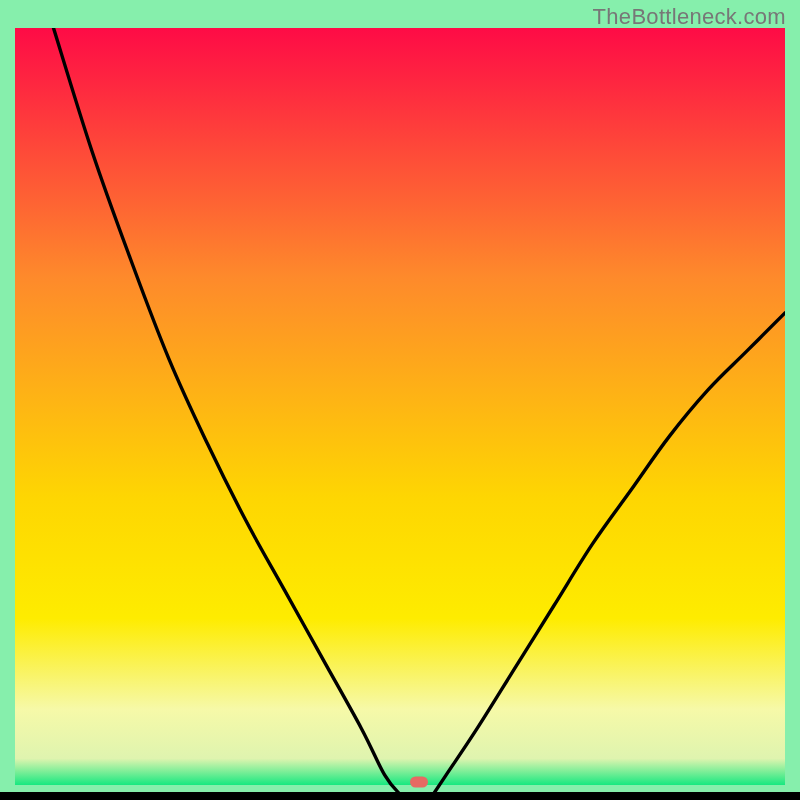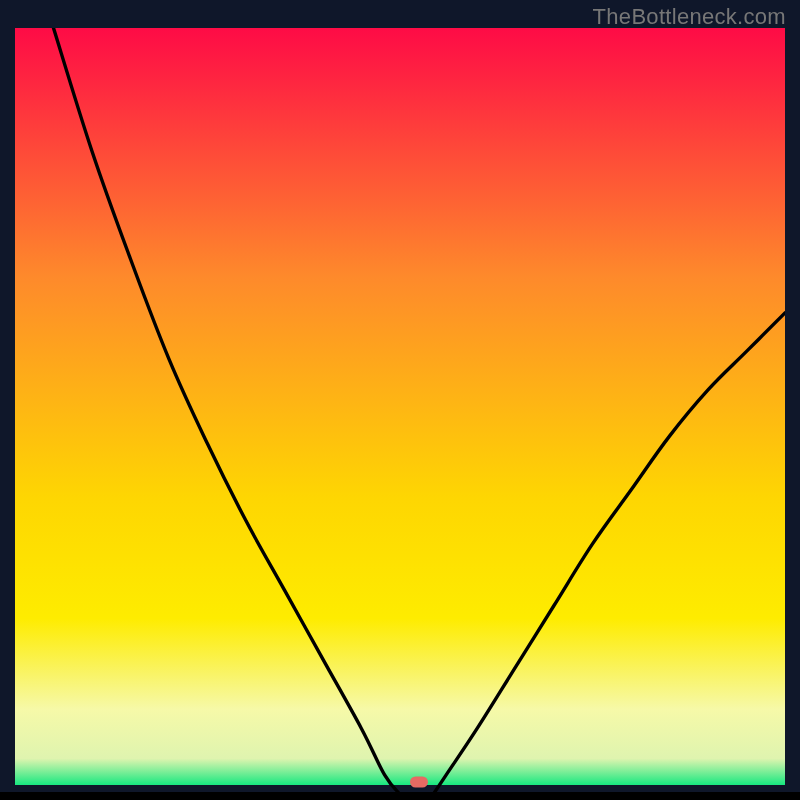--- a/index.html
+++ b/index.html
@@ -8,21 +8,21 @@
     width: 800px;
     height: 800px;
     background: #000;
     font-family: Arial, Helvetica, sans-serif;
     overflow: hidden;
   }
   .frame {
     position: relative;
     width: 800px;
     height: 792px;
-    background: #0f172a;
+    background: #86efac;
   }
   .watermark {
     position: absolute;
     top: 4px;
     right: 14px;
     color: #777;
     font-size: 22px;
     font-weight: 500;
     letter-spacing: 0.3px;
     z-index: 5;

